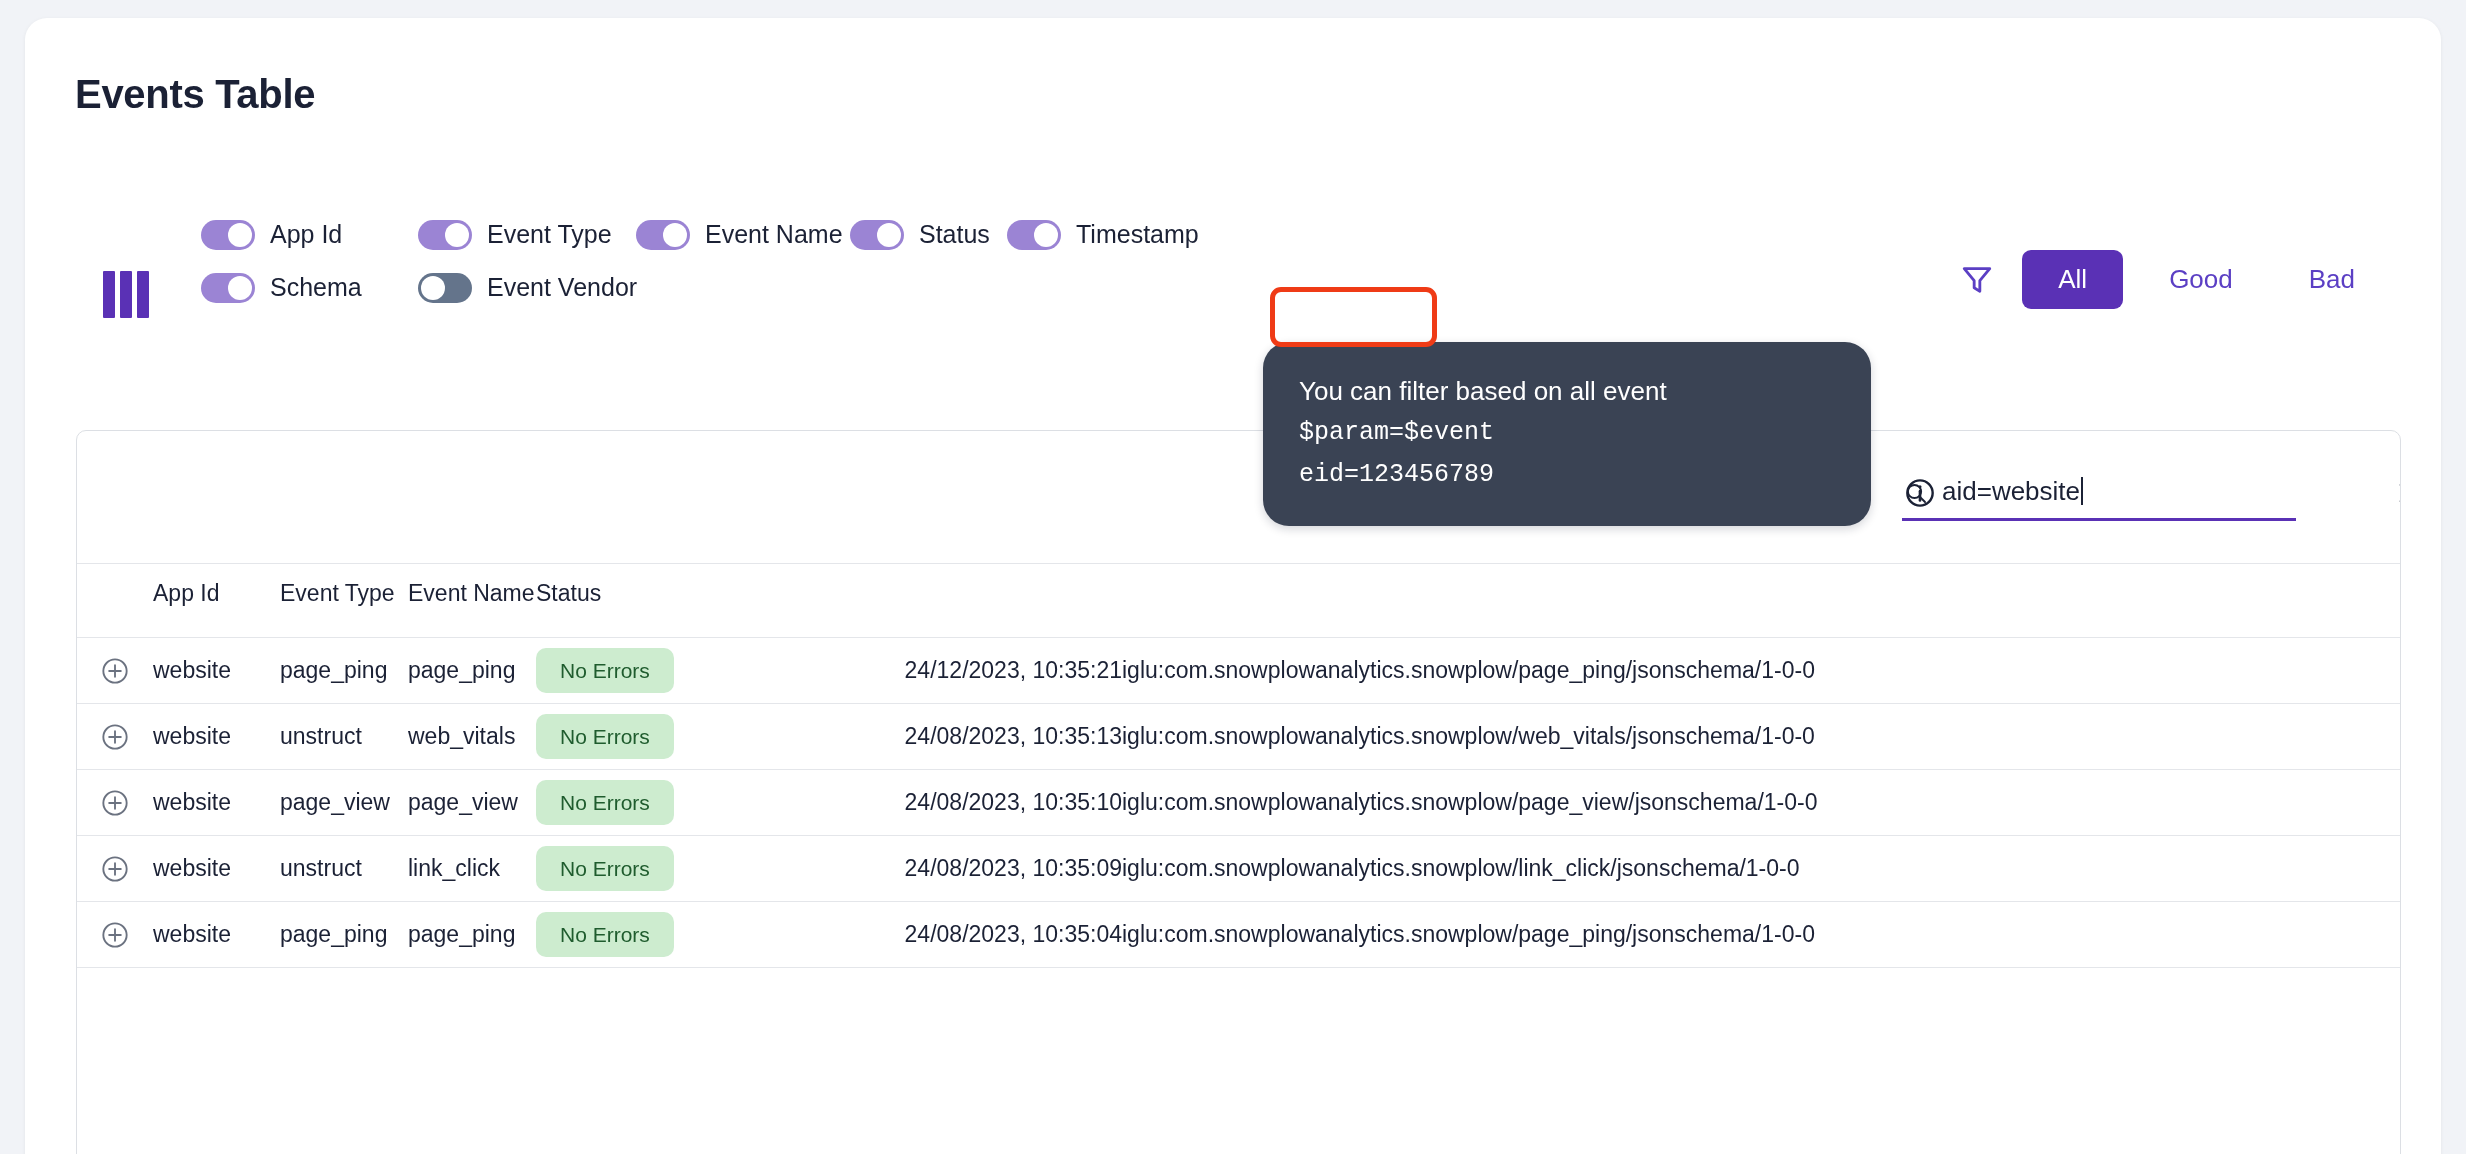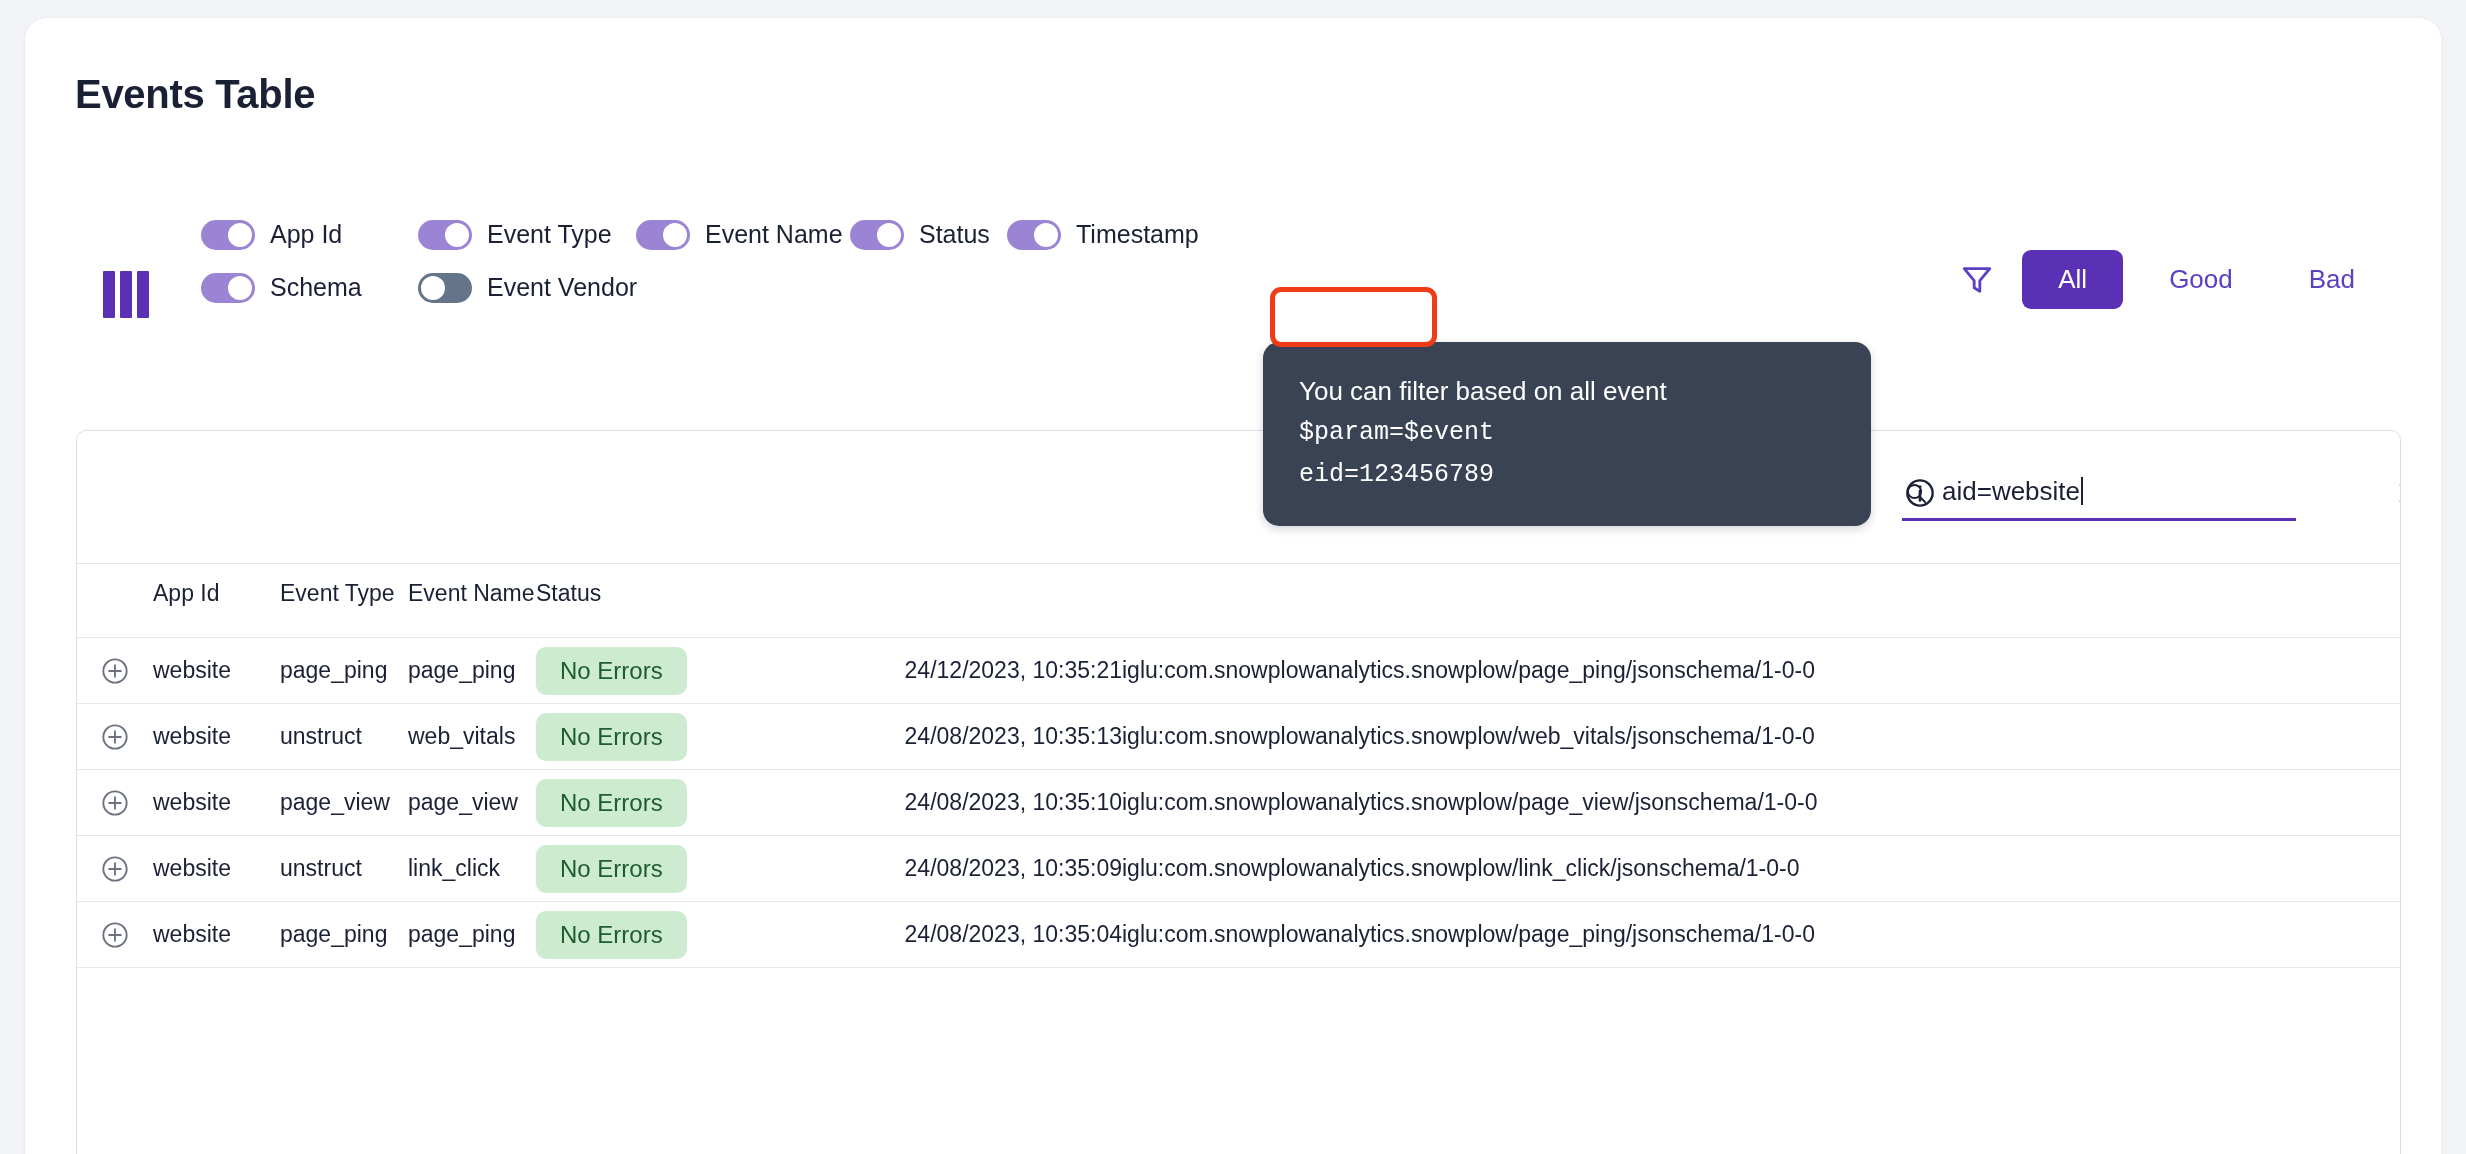--- a/index.html
+++ b/index.html
@@ -250,37 +250,37 @@
   .th-pad-expand { padding-left: 0; }
   .cell-appid, .th-appid   { padding-left: 0; }
 
   .expand-cell { text-align: center; vertical-align: middle; }
   .expand-icon { width: 28px; height: 28px; cursor: pointer; display: inline-block; vertical-align: middle; }
 
   .badge {
     display: inline-block;
     background: #cdeccf;
     color: #1f5c2e;
-    font-size: 24px;
+    font-size: 21px;
     padding: 12px 24px;
     border-radius: 10px;
     line-height: 1;
   }
   .cell-time   { text-align: right; padding-right: 20px; }
   .cell-schema { padding-left: 24px; }
 
   
   .tooltip {
     position: absolute;
     left: 1238px;
     top: 324px;
     width: 608px;
     background: #3a4354;
     color: #ffffff;
-    border-radius: 16px;
+    border-radius: 26px;
     padding: 28px 36px 30px 36px;
     z-index: 40;
     box-shadow: 0 3px 10px rgba(15,23,42,0.18);
   }
   .tooltip-line {
     font-size: 26px;
     line-height: 42px;
     white-space: nowrap;
   }
   .tooltip-line.mono {

